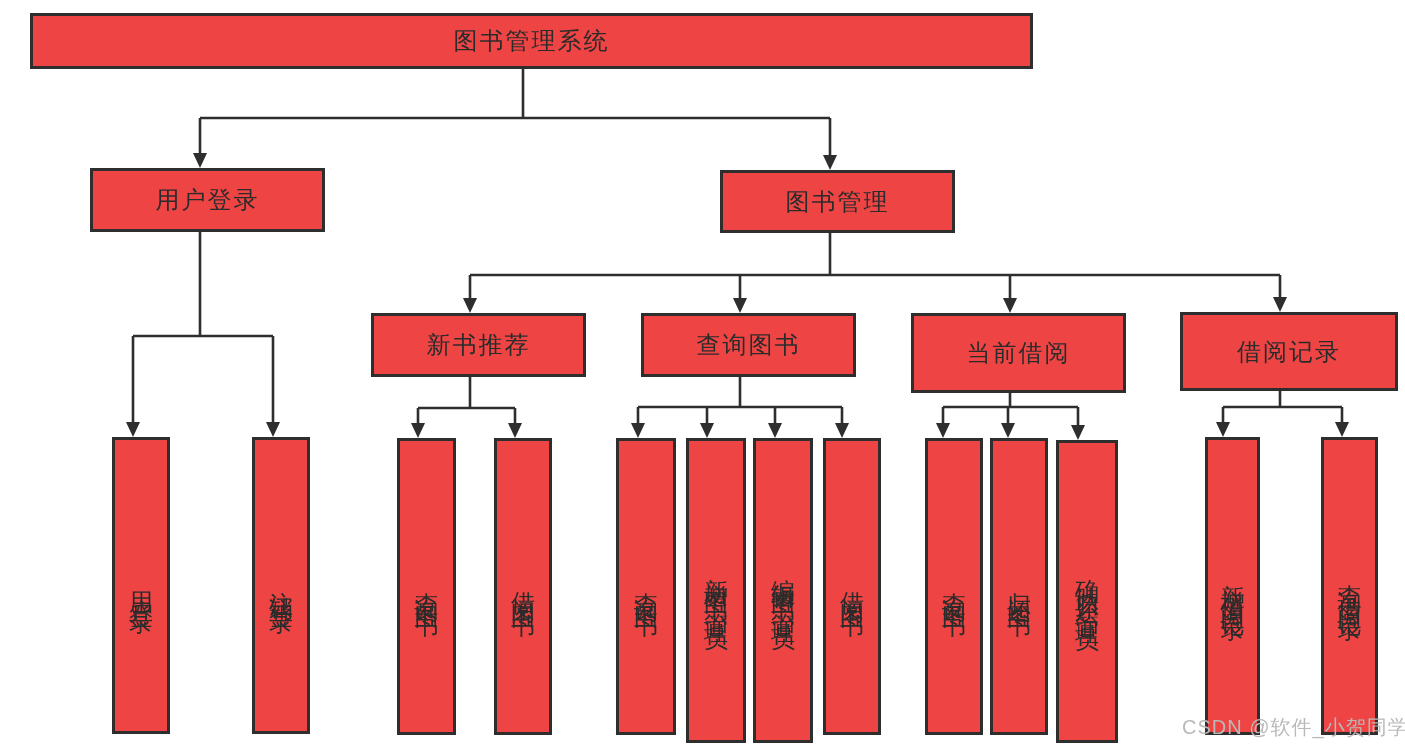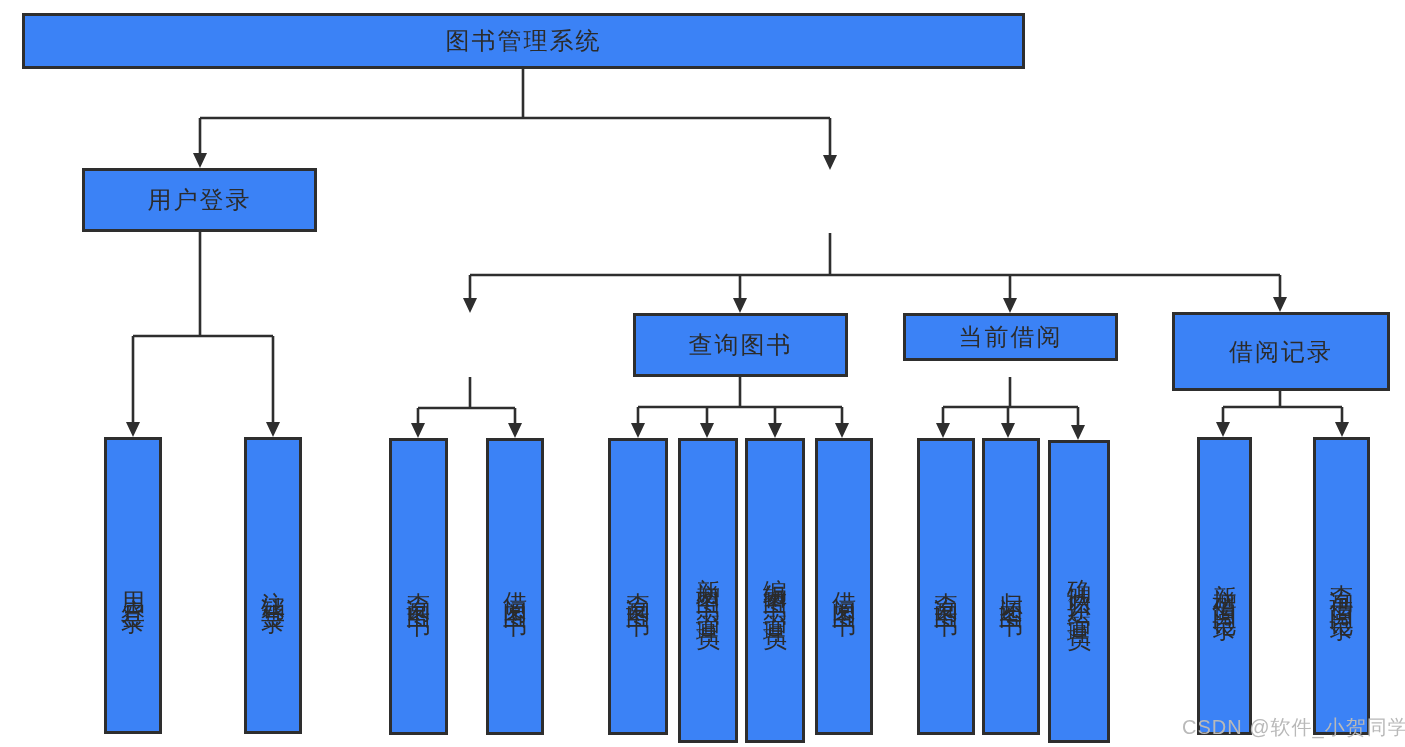--- a/index.html
+++ b/index.html
@@ -16,24 +16,25 @@
     font-family:"Liberation Sans","DejaVu Sans",sans-serif;
     color:var(--text);
     overflow:hidden;
   }
   #wires{position:absolute;left:0;top:0;width:1405px;height:747px;}
   .conn path{stroke:var(--line);stroke-width:2.6;fill:none;}
   .conn polygon{fill:var(--line);stroke:none;}
   .box{
     position:absolute;
     box-sizing:border-box;
-    background:#3b82f6;
+    background:#ef4444;
     border:3px solid var(--line);
     display:flex;align-items:center;justify-content:center;
     text-align:center;
+    margin-left:8px;
   }
   .hbox{
     font-size:24px;
     letter-spacing:2px;
     white-space:nowrap;
   }
   .vbox{
     writing-mode:vertical-rl;
     text-orientation:mixed;
     font-size:24px;
@@ -94,23 +95,25 @@
     <g class="conn">
       <path d="M1280 375 V407 M1223 407 H1342 M1223 407 V424 M1342 407 V424"></path>
       <polygon points="1223,437 1216,422 1230,422"></polygon>
       <polygon points="1342,437 1335,422 1349,422"></polygon>
     </g>
   </svg>
 
   <div class="box hbox" style="left:22px;top:13px;width:1003px;height:56px">图书管理系统</div>
 
   <div class="box hbox" style="left:82px;top:168px;width:235px;height:64px">用户登录</div>
+  <div class="box hbox" style="left:712px;top:170px;width:235px;height:63px">图书管理</div>
 
+  <div class="box hbox" style="left:363px;top:313px;width:215px;height:64px">新书推荐</div>
   <div class="box hbox" style="left:633px;top:313px;width:215px;height:64px">查询图书</div>
-  <div class="box hbox" style="left:903px;top:313px;width:215px;height:48px">当前借阅</div>
+  <div class="box hbox" style="left:903px;top:313px;width:215px;height:80px">当前借阅</div>
   <div class="box hbox" style="left:1172px;top:312px;width:218px;height:79px">借阅记录</div>
 
   <div class="box vbox" style="left:104px;top:437px;width:58px;height:297px">用户登录</div>
   <div class="box vbox" style="left:244px;top:437px;width:58px;height:297px">注销登录</div>
 
   <div class="box vbox" style="left:389px;top:438px;width:59px;height:297px">查询图书</div>
   <div class="box vbox" style="left:486px;top:438px;width:58px;height:297px">借阅图书</div>
 
   <div class="box vbox" style="left:608px;top:438px;width:60px;height:297px">查询图书</div>
   <div class="box vbox" style="left:678px;top:438px;width:60px;height:305px">新增图书（管理员）</div>

